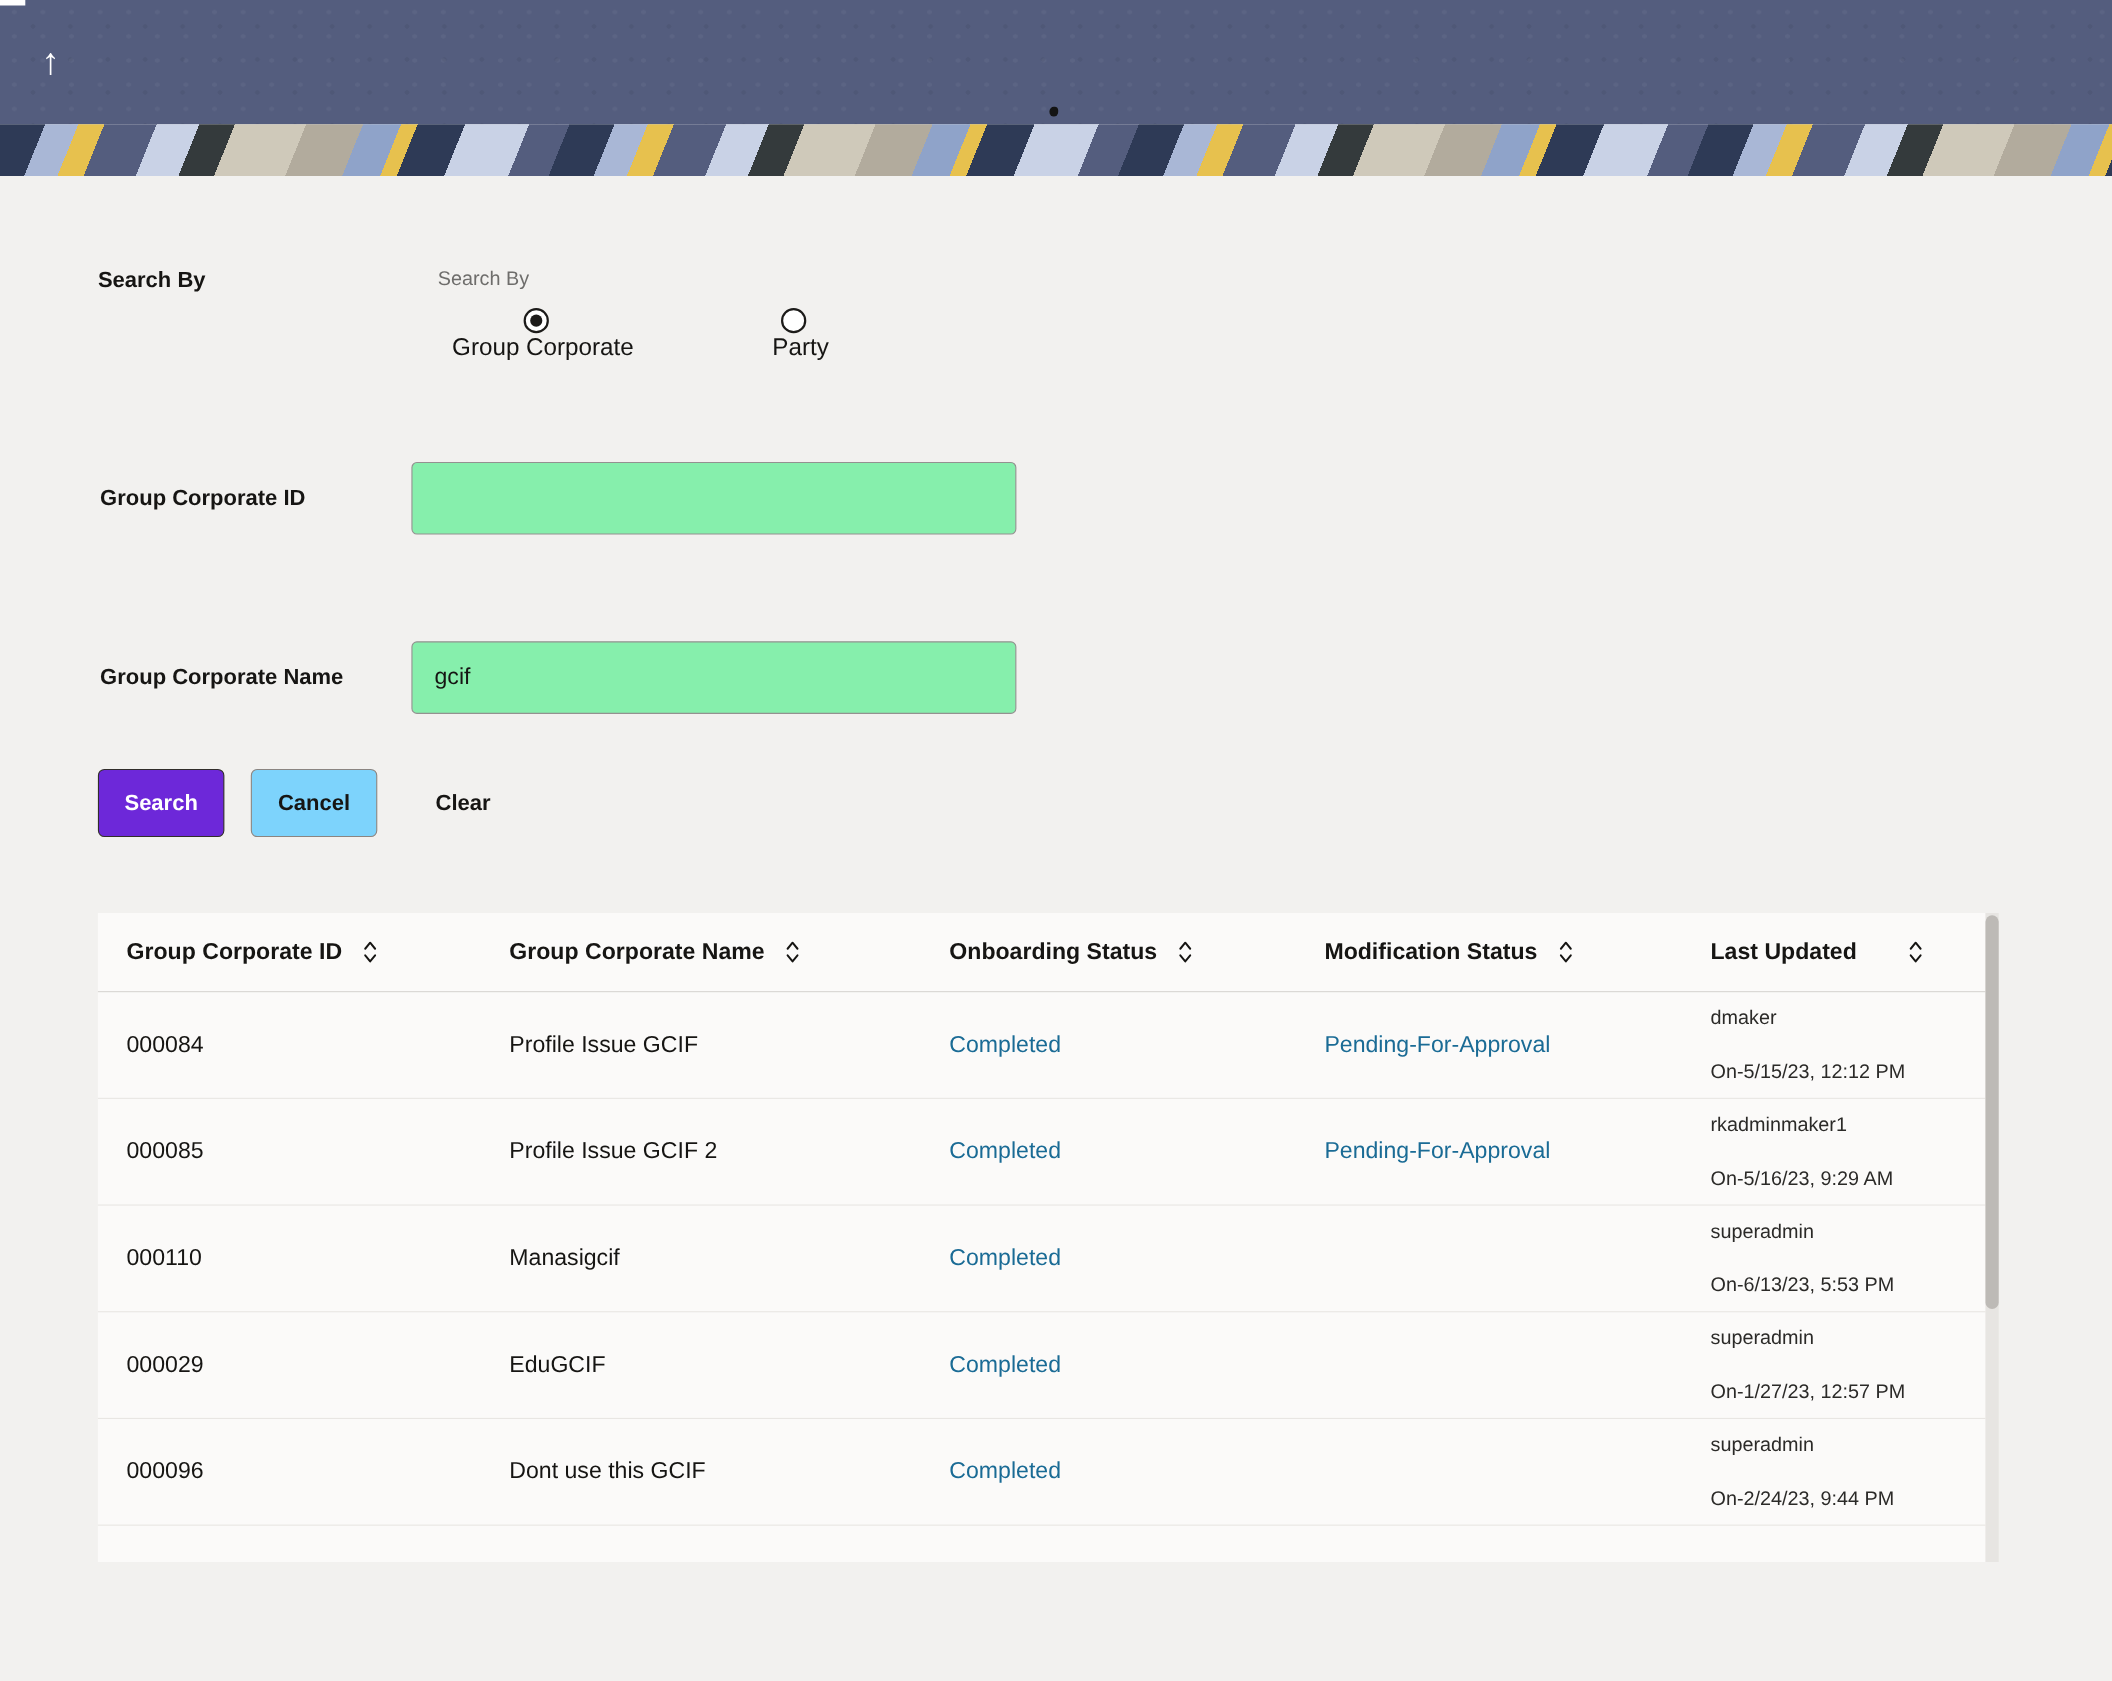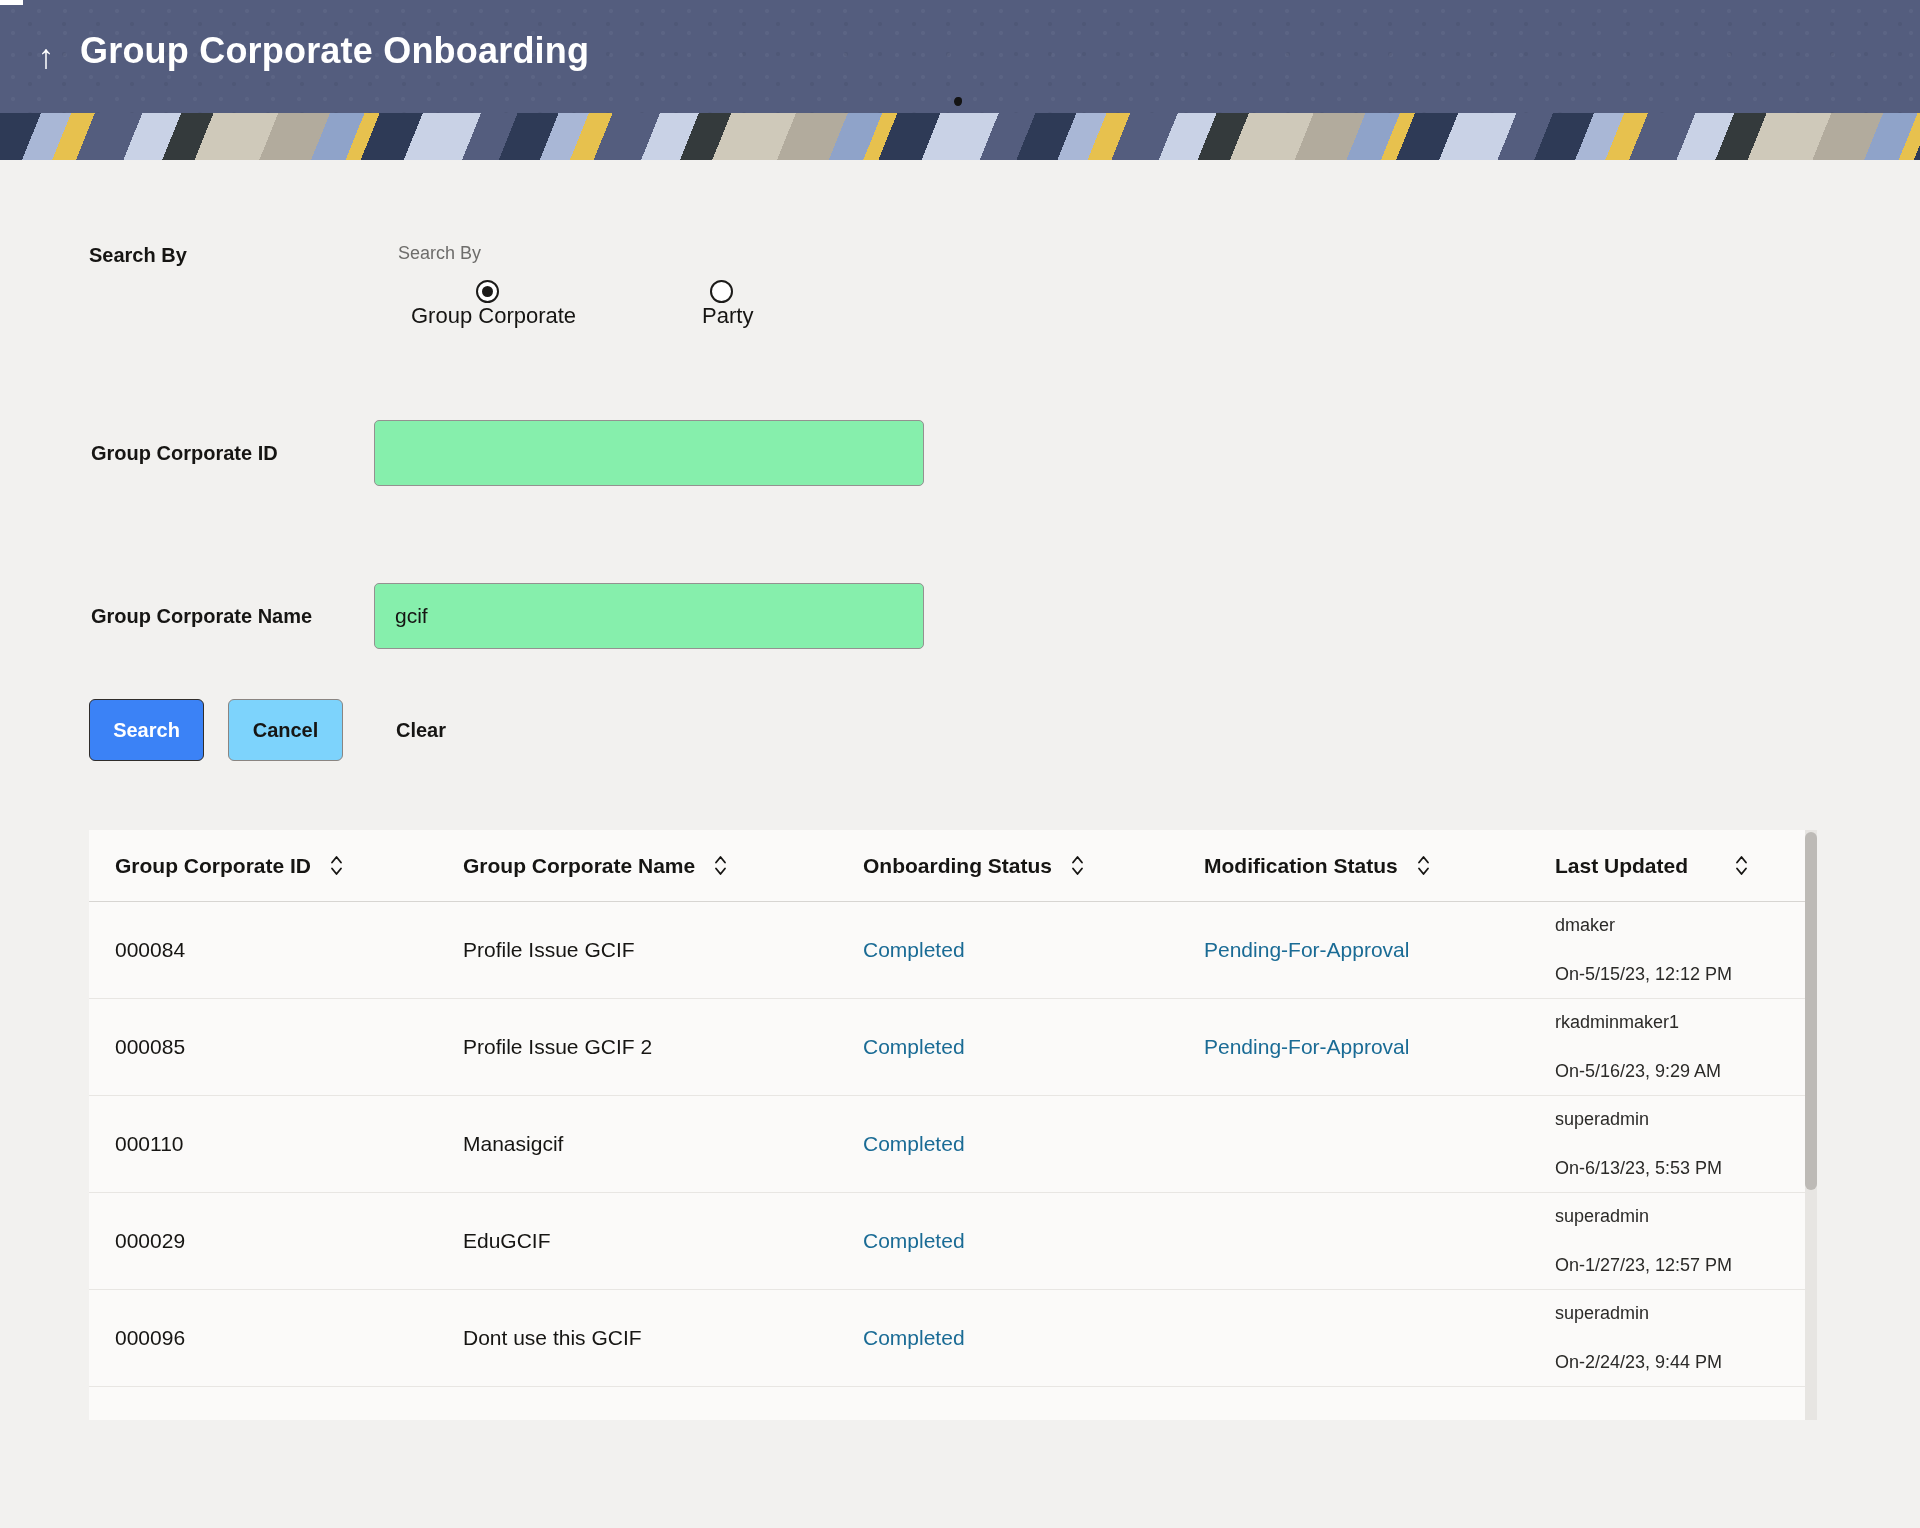--- a/index.html
+++ b/index.html
@@ -80,21 +80,21 @@
   }
   .inp-gcid{ top:420px; }
   .inp-gcname{ top:583px; }
 
   .btn{
     position:absolute; top:699px; height:62px; border-radius:6px;
     font-family:"Liberation Sans", sans-serif;
     font-size:20px; font-weight:700; cursor:pointer;
     display:flex; align-items:center; justify-content:center;
   }
-  .btn-search{ left:89px; width:115px; background:#3b82f6; color:#ffffff; border:1px solid #312d2a; }
+  .btn-search{ left:89px; width:115px; background:#6d28d9; color:#ffffff; border:1px solid #312d2a; }
   .btn-cancel{ left:228px; width:115px; background:#7dd3fc; color:#161513; border:1px solid #8b8581; }
   .btn-clear{ left:381px; width:80px; background:transparent; color:#161513; border:none; }
 
   
   .table-wrap{ position:absolute; left:89px; top:830px; width:1728px; height:590px; }
   .table-card{ position:absolute; left:0; top:0; width:1716px; height:590px; background:#fbfaf9; }
   .thead{ display:flex; height:72px; align-items:center; border-bottom:1px solid #d7d5d2; }
   .th{ display:flex; align-items:center; padding-left:26px; cursor:pointer; }
   .th-label{ font-size:21px; font-weight:700; color:#161513; }
   .sort-icon{ margin-left:18px; flex:none; }
@@ -109,21 +109,20 @@
   .td-updated{ display:flex; flex-direction:column; gap:9px; font-size:18px; color:#2b2a28; }
 
   .scroll-track{ position:absolute; left:1716px; top:0; width:12px; height:590px; background:#e7e5e2; }
   .scroll-thumb{ position:absolute; left:0; top:2px; width:12px; height:358px; background:#bdbab6; border-radius:6px; cursor:grab; }
 </style>
 </head>
 <body>
 
 <div class="app-header">
   <span class="back-arrow">↑</span>
-  <span class="page-title">Group Corporate Onboarding</span>
 </div>
 <div class="corner-notch"></div>
 <div class="deco-strip"></div>
 <div class="cursor-dot"></div>
 
 <span class="field-label lbl-search-by">Search By</span>
 
 <span class="radio-legend">Search By</span>
 <div class="radio-row">
   <div class="radio-opt selected">

